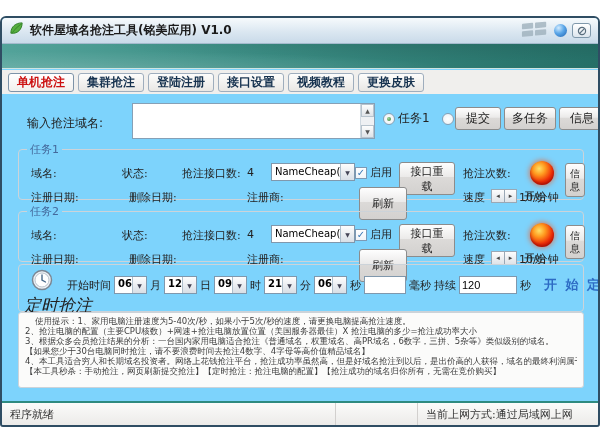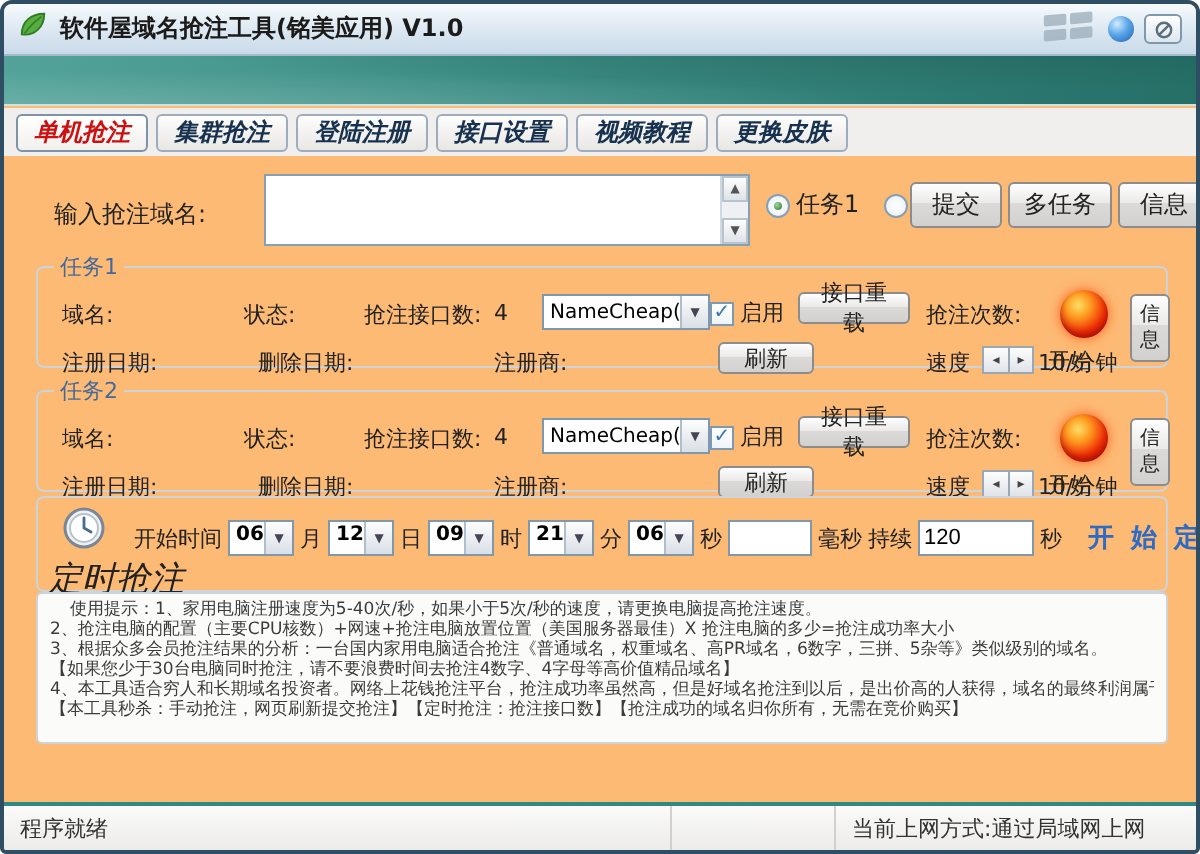--- a/index.html
+++ b/index.html
@@ -1,18 +1,18 @@
 <!DOCTYPE html>
 <html><head>
 <meta charset="utf-8">
 <style>
   * { box-sizing: border-box; margin: 0; padding: 0; }
   html,body { width:600px; height:427px; font-family:"DejaVu Sans","Liberation Sans",sans-serif; }
   .window { position:absolute; inset:0; border:2px solid #2f4d63; border-radius:6px 6px 3px 3px;
-            overflow:hidden; background:#fdba74; }
+            overflow:hidden; background:#7dd3fc;margin-top:16px; }
 
   
   .titlebar { position:absolute; left:0; right:0; top:0; height:26px;
               background:linear-gradient(#f6fafc,#dbe7f1 55%,#c9dae9);
               border-bottom:1px solid #a4bacd; display:flex; align-items:center; padding:0 7px; gap:6px; }
   .title-text { font-size:12px; font-weight:bold; color:#1b1b1b; }
   .title-right { margin-left:auto; display:flex; align-items:center; gap:5px; }
   .orb { width:13px; height:13px; border-radius:50%;
          background:radial-gradient(circle at 35% 30%, #d3ecff, #5aa6e8 45%, #1c5fae); }
   .corner-btn { width:19px; height:15px; border:1px solid #7f98ab; border-radius:3px;
@@ -21,21 +21,21 @@
   
   .banner { position:absolute; left:0; right:0; top:26px; height:25px;
             background:
               radial-gradient(ellipse at 15% 130%, rgba(255,255,255,.20), transparent 55%),
               radial-gradient(ellipse at 70% -40%, rgba(0,0,0,.14), transparent 60%),
               linear-gradient(100deg,#53a39a,#3a8c83 45%,#256f67);
             border-bottom:1px solid #cfe4e1; }
 
   
   .tabbar { position:absolute; left:0; right:0; top:52px; height:24px; background:#f0efed;
-            display:flex; align-items:center; gap:4px; padding:0 0 0 6px;font-style:italic; }
+            display:flex; align-items:center; gap:4px; padding:0 0 0 6px; }
   .tab { height:19px; padding:0 8px; display:inline-flex; align-items:center;
          font-size:12px; font-weight:bold; color:#16324f;
          background:linear-gradient(#fdfdfc,#e9e7e4); border:1px solid #9eadbd; border-radius:3px; cursor:pointer; }
   .tab.active { color:#cc1111; background:linear-gradient(#ffffff,#f2f0ed); border-color:#7d93a8; }
 
   .lbl { font-size:11px; color:#222; white-space:nowrap; }
 
   
   .domain-label { position:absolute; left:25px; top:97px; font-size:12px; color:#222; }
   .domain-box { position:absolute; left:130px; top:85px; width:243px; height:36px;
@@ -67,21 +67,21 @@
   .abs { position:absolute; }
 
   .dd { display:inline-flex; align-items:stretch; border:1px solid #8098ad; background:#fff; height:18px; }
   .dd-val { padding:1px 3px; font-size:10px; white-space:nowrap; overflow:hidden; flex:1; }
   .dd-btn { width:14px; background:linear-gradient(#fdfdfd,#d9dfe6); border-left:1px solid #aebecb;
             font-size:6px; display:flex; align-items:center; justify-content:center; color:#445; cursor:pointer; }
   .cb { width:12px; height:12px; border:1px solid #7d9ab5; background:linear-gradient(#fff,#f0f4f8);
         display:inline-flex; align-items:center; justify-content:center; }
   .cb::after { content:"✓"; font-size:10px; font-weight:bold; color:#3a78b5; margin-top:-1px; }
   .cb-wrap { display:flex; align-items:center; gap:3px; cursor:pointer; }
-  .small-btn { height:16px; font-size:11px; padding:0 6px; }
+  .small-btn { height:33px; font-size:11px; padding:0 6px; }
   .start-circle { width:24px; height:24px; border-radius:50%; cursor:pointer;
         background:radial-gradient(circle at 38% 32%, #ffe066 0%, #ff9a1f 28%, #ef3007 60%, #c00505 100%);
         box-shadow:0 0 5px 1px rgba(255,80,20,.6), inset 0 -2px 3px rgba(120,0,0,.5); }
   .start-lbl { font-size:11px; color:#222; width:36px; text-align:left; }
   .vbtn { width:20px; height:34px; font-size:10px; line-height:13px; text-align:center;
           padding:2px 4px; white-space:normal; word-break:break-all; }
   .stepper { display:inline-flex; border:1px solid #9aa8b5; height:14px; }
   .stepbtn { width:12px; display:flex; align-items:center; justify-content:center; font-size:7px;
              color:#444; background:linear-gradient(#fdfdfd,#dfe3e8); cursor:pointer; }
   .stepbtn + .stepbtn { border-left:1px solid #9aa8b5; }
@@ -282,21 +282,21 @@
       <span class="start-link">开 始 定 时</span>
     </div>
   </fieldset>
 
   <div class="instructions">
     <div class="ins-line first">使用提示：1、家用电脑注册速度为5-40次/秒，如果小于5次/秒的速度，请更换电脑提高抢注速度。</div>
     <div class="ins-line">2、抢注电脑的配置（主要CPU核数）+网速+抢注电脑放置位置（美国服务器最佳）X 抢注电脑的多少=抢注成功率大小</div>
     <div class="ins-line">3、根据众多会员抢注结果的分析：一台国内家用电脑适合抢注《普通域名，权重域名、高PR域名，6数字，三拼、5杂等》类似级别的域名。</div>
     <div class="ins-line">【如果您少于30台电脑同时抢注，请不要浪费时间去抢注4数字、4字母等高价值精品域名】</div>
     <div class="ins-line">4、本工具适合穷人和长期域名投资者。网络上花钱抢注平台，抢注成功率虽然高，但是好域名抢注到以后，是出价高的人获得，域名的最终利润属于抢注平台</div>
-    <div class="ins-line">【本工具秒杀：手动抢注，网页刷新提交抢注】【定时抢注：抢注接口数】【抢注成功的域名归你所有，无需在竞价购买】</div>
+    <div class="ins-line">【本工具秒杀：手动抢注，网页刷新提交抢注】【定时抢注：抢注电脑的配置】【抢注成功的域名归你所有，无需在竞价购买】</div>
   </div>
 
   <div class="statusbar">
     <div class="sb-cell sb-1">程序就绪</div>
     <div class="sb-cell sb-2"></div>
     <div class="sb-cell sb-3">当前上网方式:通过局域网上网</div>
   </div>
 
 </div>
 

